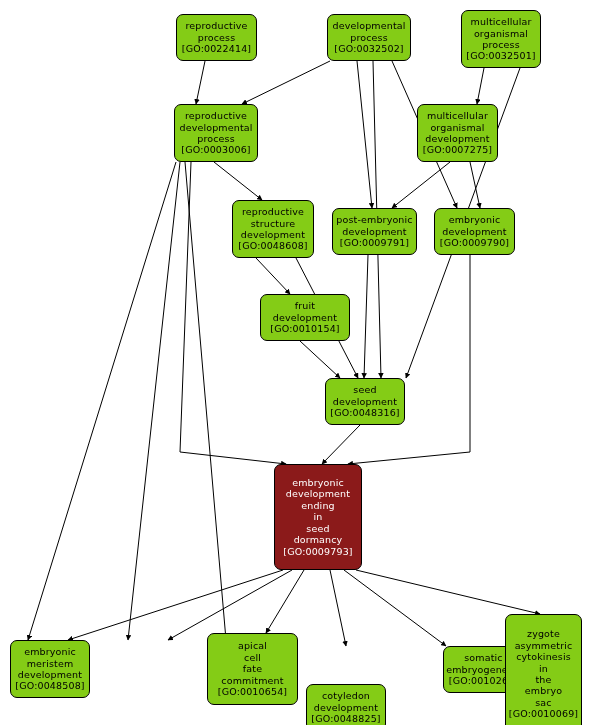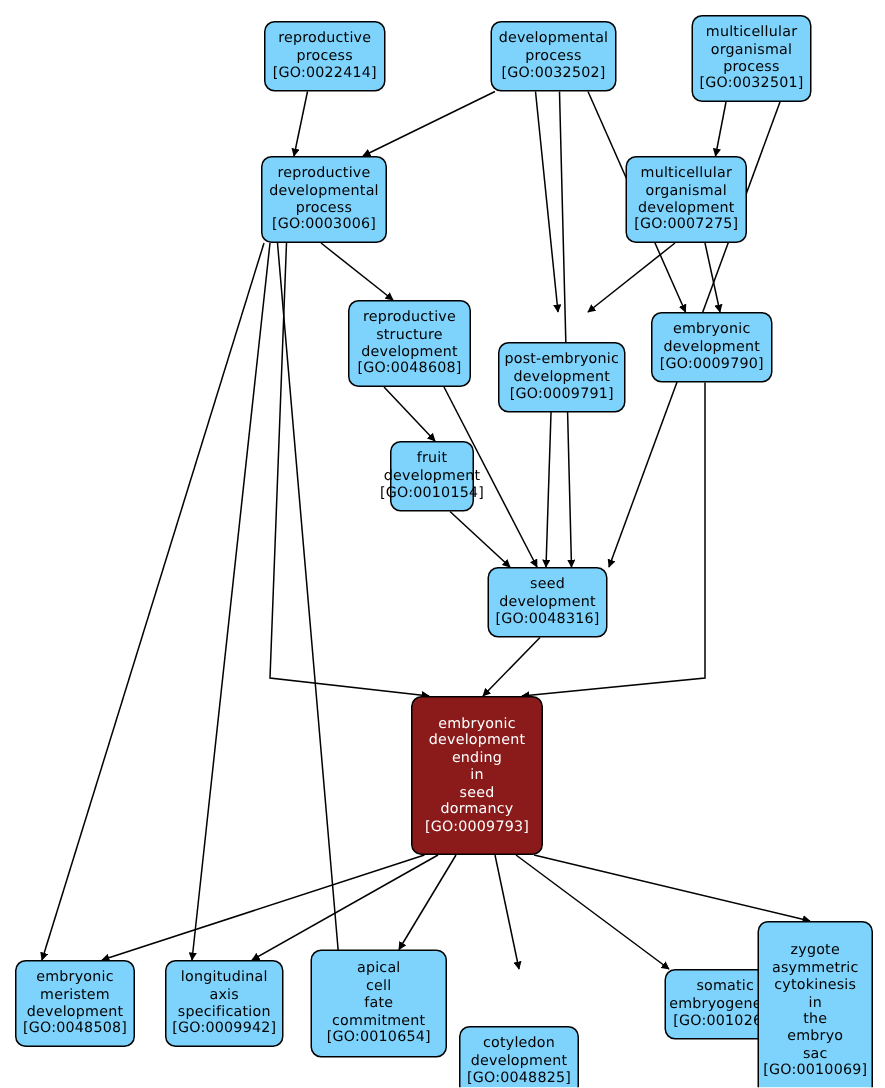--- a/index.html
+++ b/index.html
@@ -30,21 +30,21 @@
     left: 0;
     top: 0;
     width: 590px;
     height: 725px;
   }
   .go-node {
     position: absolute;
     box-sizing: border-box;
     border: 1px solid #000000;
     border-radius: 7px;
-    background: #7dd3fc;
+    background: #84cc16;
     color: #000000;
     display: flex;
     flex-direction: column;
     align-items: center;
     justify-content: center;
     text-align: center;
     font-size: 9.5px;
     line-height: 11.4px;
     letter-spacing: 0.15px;
     white-space: nowrap;
@@ -127,31 +127,31 @@
         <span>organismal</span>
         <span>development</span>
         <span>[GO:0007275]</span>
       </div>
       <div class="go-node" style="left: 232px; top: 200px; width: 82px; height: 58px;">
         <span>reproductive</span>
         <span>structure</span>
         <span>development</span>
         <span>[GO:0048608]</span>
       </div>
-      <div class="go-node" style="left: 332px; top: 208px; width: 85px; height: 47px; margin-top: 20px;">
+      <div class="go-node" style="left: 332px; top: 208px; width: 85px; height: 47px;">
         <span>post-embryonic</span>
         <span>development</span>
         <span>[GO:0009791]</span>
       </div>
       <div class="go-node" style="left: 434px; top: 208px; width: 81px; height: 47px;">
         <span>embryonic</span>
         <span>development</span>
         <span>[GO:0009790]</span>
       </div>
-      <div class="go-node" style="left: 260px; top: 294px; width: 56px; height: 47px;">
+      <div class="go-node" style="left: 260px; top: 294px; width: 90px; height: 47px;">
         <span>fruit</span>
         <span>development</span>
         <span>[GO:0010154]</span>
       </div>
       <div class="go-node" style="left: 325px; top: 378px; width: 80px; height: 47px;">
         <span>seed</span>
         <span>development</span>
         <span>[GO:0048316]</span>
       </div>
       <div class="go-node highlight" style="left: 274px; top: 464px; width: 88px; height: 106px;">
@@ -161,26 +161,20 @@
         <span>in</span>
         <span>seed</span>
         <span>dormancy</span>
         <span>[GO:0009793]</span>
       </div>
       <div class="go-node" style="left: 10px; top: 640px; width: 80px; height: 58px;">
         <span>embryonic</span>
         <span>meristem</span>
         <span>development</span>
         <span>[GO:0048508]</span>
-      </div>
-      <div class="go-node" style="left: 110px; top: 640px; width: 79px; height: 58px;">
-        <span>longitudinal</span>
-        <span>axis</span>
-        <span>specification</span>
-        <span>[GO:0009942]</span>
       </div>
       <div class="go-node" style="left: 207px; top: 633px; width: 91px; height: 72px;">
         <span>apical</span>
         <span>cell</span>
         <span>fate</span>
         <span>commitment</span>
         <span>[GO:0010654]</span>
       </div>
       <div class="go-node" style="left: 306px; top: 684px; width: 80px; height: 47px; text-align: right;">
         <span>cotyledon</span>

